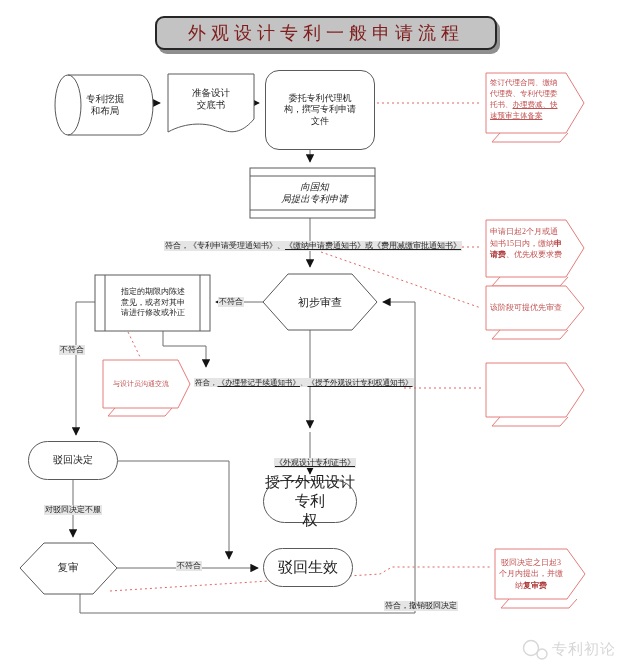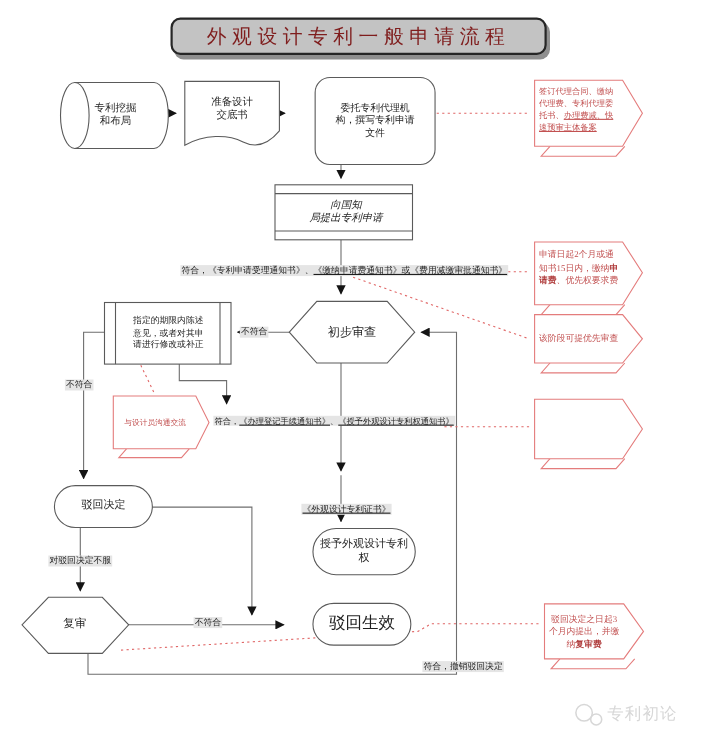--- a/index.html
+++ b/index.html
@@ -3,21 +3,21 @@
 <meta charset="utf-8">
 <style>
   html,body{margin:0;padding:0;background:#fff;}
   #canvas{position:relative;width:640px;height:672px;background:#fff;overflow:hidden;
           font-family:"Liberation Serif","DejaVu Serif",serif;}
   svg.layer{position:absolute;left:0;top:0;z-index:1;}
   .txt{position:absolute;z-index:2;display:flex;align-items:center;justify-content:center;
        text-align:center;white-space:pre-line;color:#1f1f1f;line-height:1.3;}
   .box{position:absolute;z-index:2;display:flex;align-items:center;justify-content:center;
        text-align:center;white-space:pre-line;color:#1f1f1f;line-height:1.25;
-       background:#fff;border:1px solid #5a5a5a;margin-left:21px;}
+       background:#fff;border:1px solid #5a5a5a;}
   .stadium{border-radius:22px;}
   .rounded{border-radius:14px;}
   .lbl{position:absolute;z-index:3;background:#e5e5e5;color:#1f1f1f;font-size:8px;
        line-height:1.25;white-space:nowrap;padding:0 1px;}
   .rednote{position:absolute;z-index:3;color:#c25151;font-size:7.5px;line-height:1.45;}
   .rednote.center{display:flex;align-items:center;justify-content:center;text-align:center;}
   .u{text-decoration:underline;}
   .b{font-weight:bold;color:#b03d3d;}
   #title{position:absolute;left:155px;top:16px;width:338px;height:30px;z-index:2;
          background:#c3c3c3;border:2px solid #262626;border-radius:9px;
@@ -112,21 +112,21 @@
 交底书</div>
   <div class="box rounded" style="left:265px;top:70px;width:108px;height:78px;font-size:9px;">委托专利代理机
 构，撰写专利申请
 文件</div>
   <div class="txt" style="left:265px;top:177px;width:99px;height:32px;font-size:9.5px;font-style:italic;">向国知
 局提出专利申请</div>
   <div class="txt" style="left:273px;top:288px;width:94px;height:28px;font-size:11px;">初步审查</div>
   <div class="txt" style="left:107px;top:280px;width:92px;height:46px;font-size:8px;">指定的期限内陈述
 意见，或者对其申
 请进行修改或补正</div>
-  <div class="box stadium" style="left:263px;top:480px;width:92px;height:41px;font-size:10px;">授予外观设计专利
+  <div class="box stadium" style="left:263px;top:480px;width:92px;height:41px;font-size:15px;">授予外观设计专利
 权</div>
   <div class="box stadium" style="left:28px;top:441px;width:88px;height:37px;font-size:10px;">驳回决定</div>
   <div class="txt" style="left:40px;top:556px;width:56px;height:24px;font-size:10.5px;">复审</div>
   <div class="box stadium" style="left:263px;top:548px;width:88px;height:37px;font-size:15px;">驳回生效</div>
   <div class="rednote center" style="left:106px;top:362px;width:70px;height:44px;font-size:7px;">与设计员沟通交流</div>
 
   <div class="lbl" style="left:164px;top:241px;"><span>符合，《专利申请受理通知书》、</span><span class="u">《缴纳申请费通知书》或《费用减缴审批通知书》</span></div>
 
   <div class="lbl" style="left:218px;top:297px;">不符合</div>
   <div class="lbl" style="left:59px;top:345px;">不符合</div>

